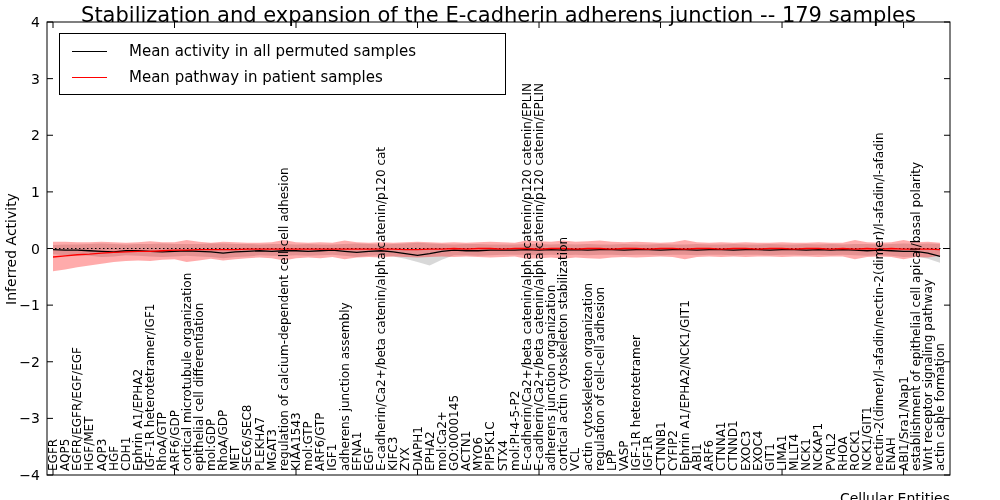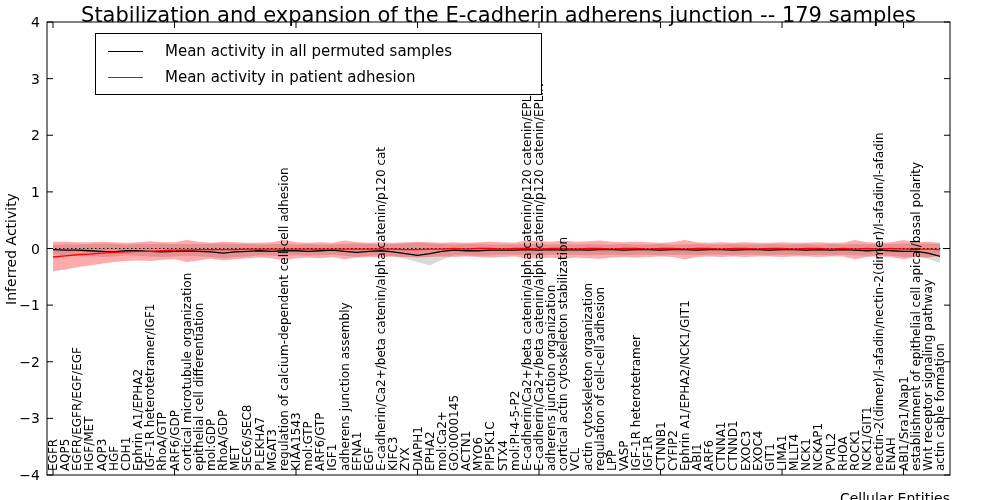--- a/index.html
+++ b/index.html
@@ -16,21 +16,21 @@
   #y-axis-label{
     position:absolute;left:11px;top:249px;font-size:14px;white-space:nowrap;
     transform:translate(-50%,-50%) rotate(-90deg);
   }
   #x-axis-label{
     position:absolute;left:47px;top:490px;width:903px;text-align:right;font-size:14px;
   }
   #legend{
     position:absolute;left:59px;top:33px;width:447px;height:62px;
     border:1px solid #000;background:#fff;box-sizing:border-box;
-    display:flex;flex-direction:column;justify-content:space-around;padding:4px 0 4px 10px;margin-left:36px;
+    display:flex;flex-direction:column;justify-content:space-around;padding:4px 0 4px 10px;
   }
   .legend-row{display:flex;align-items:center;height:26px;}
   .legend-swatch{
     display:inline-block;width:35px;height:0;border-top:1.6px solid #000;margin:0 22px 0 2px;
   }
   .legend-label{font-size:15px;white-space:nowrap;}
 </style>
 </head>
 <body>
 
@@ -166,16 +166,16 @@
   <div id="y-axis-label">Inferred Activity</div>
   <div id="x-axis-label">Cellular Entities</div>
 
   <div id="legend">
     <div class="legend-row">
       <span class="legend-swatch" style="border-top-color: rgb(0, 0, 0);"></span>
       <span class="legend-label">Mean activity in all permuted samples</span>
     </div>
     <div class="legend-row">
       <span class="legend-swatch" style="border-top-color: rgb(255, 0, 0);"></span>
-      <span class="legend-label">Mean activity in patient adhesion</span>
+      <span class="legend-label">Mean pathway in patient samples</span>
     </div>
   </div>
 </div>
 
 </body></html>

